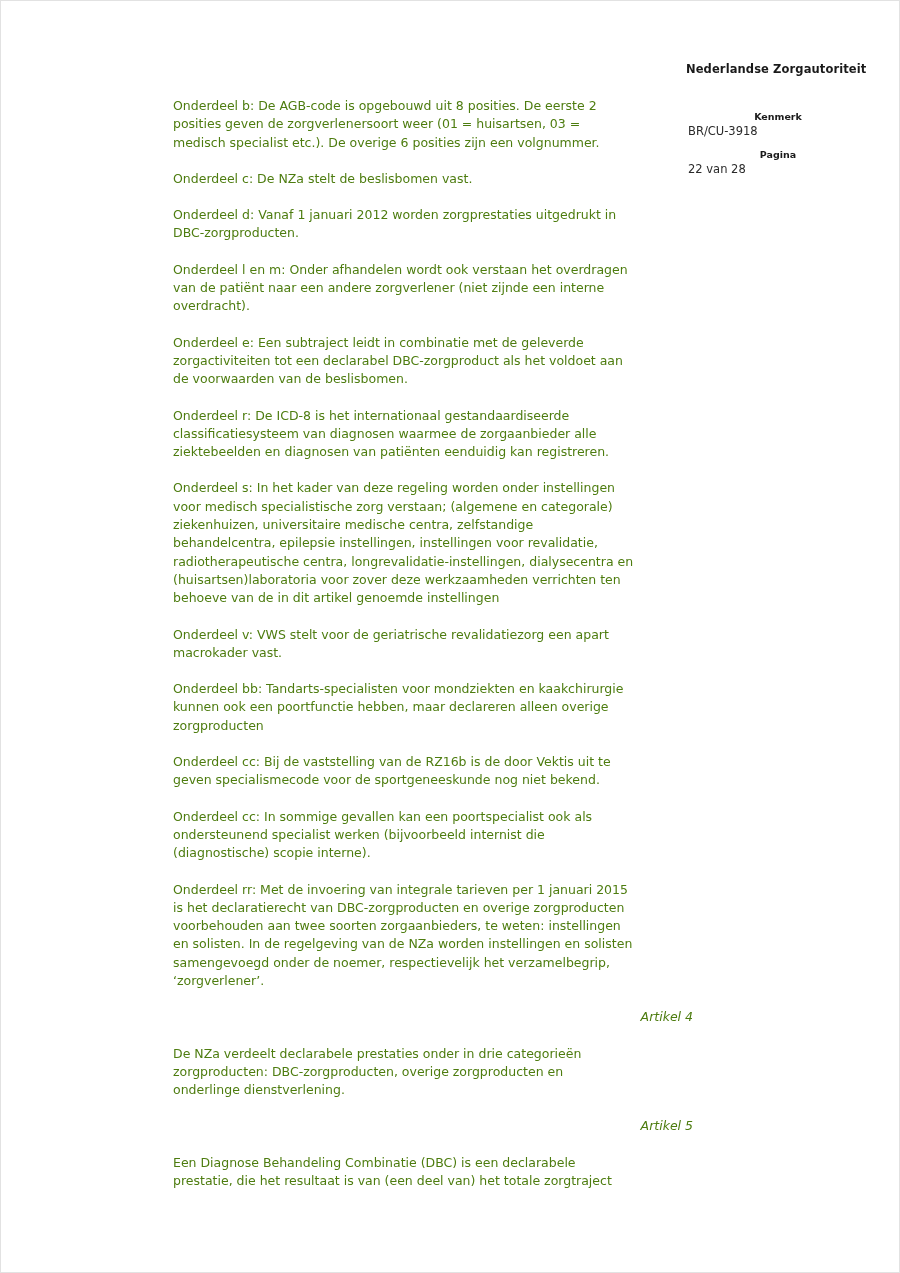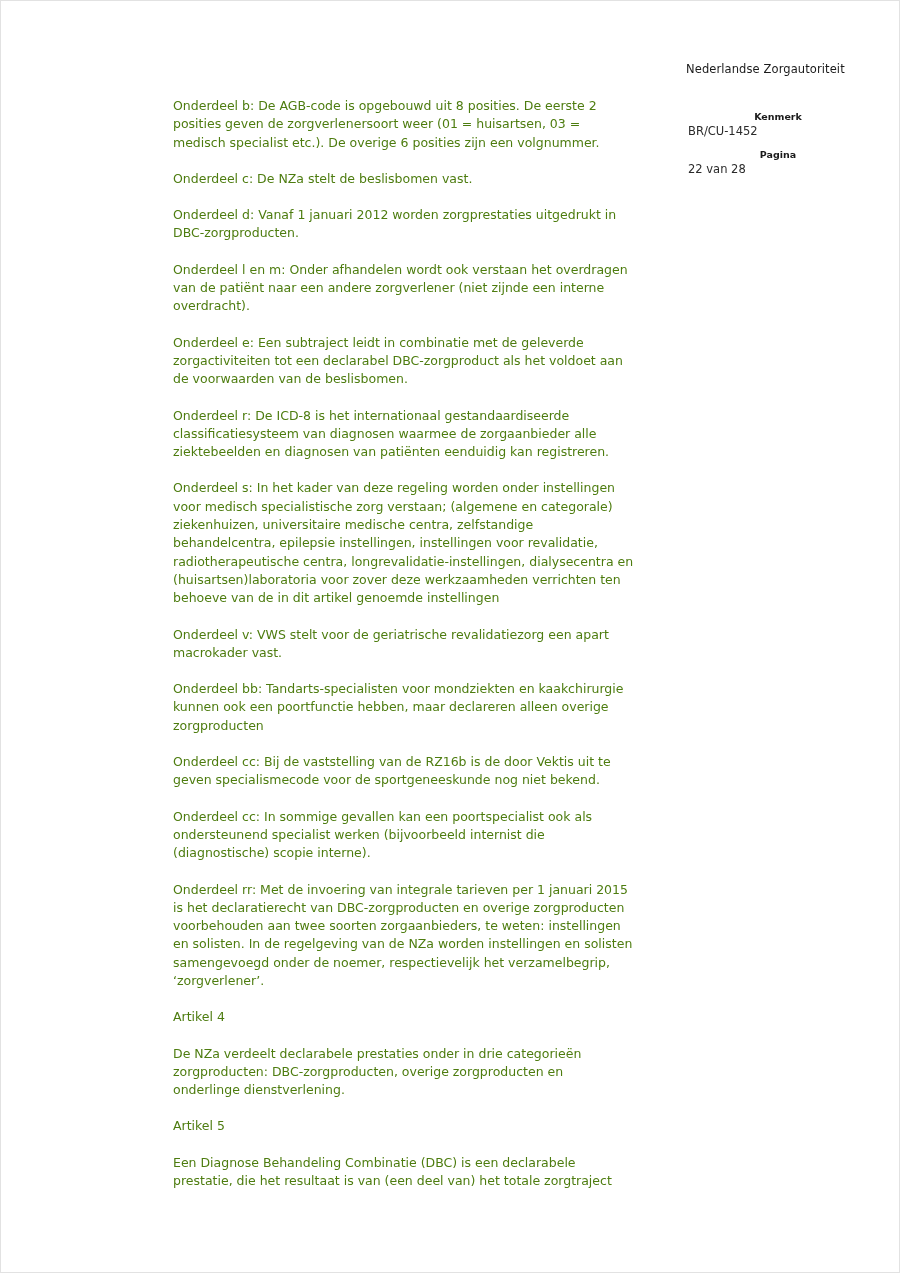--- a/index.html
+++ b/index.html
@@ -16,21 +16,21 @@
     border: 1px solid #e2e2e2;
     overflow: hidden;
     font-family: "DejaVu Sans", "Liberation Sans", sans-serif;
     color: #1a1a1a;
   }
   .brand {
     position: absolute;
     left: 685px;
     top: 61px;
     font-size: 11.5px;
-    font-weight: normal;
+    font-weight: bold;
     letter-spacing: 0.1px;
     white-space: nowrap;
   }
   .meta {
     position: absolute;
     left: 687px;
     top: 110px;
     width: 180px;
   }
   .meta-block {
@@ -55,33 +55,35 @@
     width: 520px;
   }
   .doc-body p {
     margin: 0 0 18px 0;
     font-size: 12.5px;
     line-height: 18.3px;
     white-space: pre;
     color: #4d7c0f;
   }
   .doc-body p.article-heading {
+    font-style: italic;
+    text-align: right;
   }
 </style>
 </head>
 <body>
 
 <div class="page">
 
   <div class="brand">Nederlandse Zorgautoriteit</div>
 
   <aside class="meta">
     <div class="meta-block">
       <div class="meta-label">Kenmerk</div>
-      <div class="meta-value">BR/CU-1452</div>
+      <div class="meta-value">BR/CU-3918</div>
     </div>
     <div class="meta-block">
       <div class="meta-label">Pagina</div>
       <div class="meta-value">22 van 28</div>
     </div>
   </aside>
 
   <main class="doc-body">
       <p>Onderdeel b: De AGB-code is opgebouwd uit 8 posities. De eerste 2
 posities geven de zorgverlenersoort weer (01 = huisartsen, 03 =

